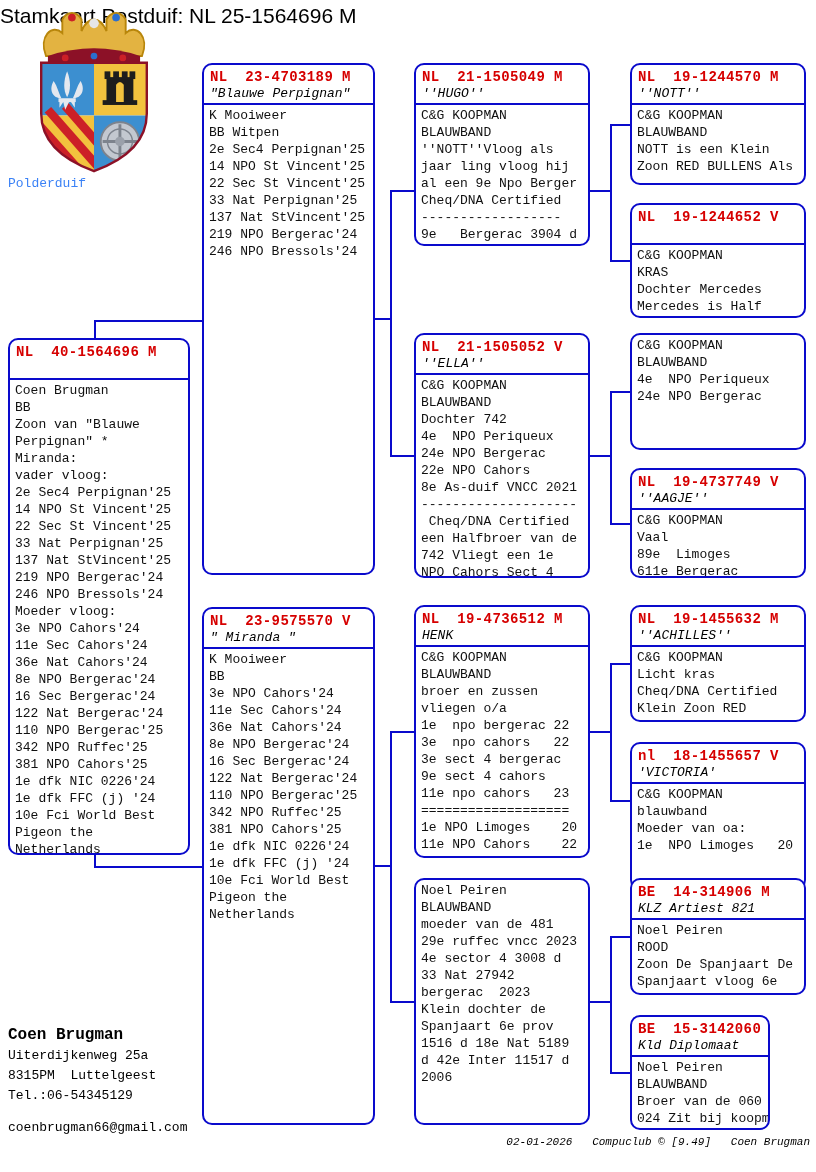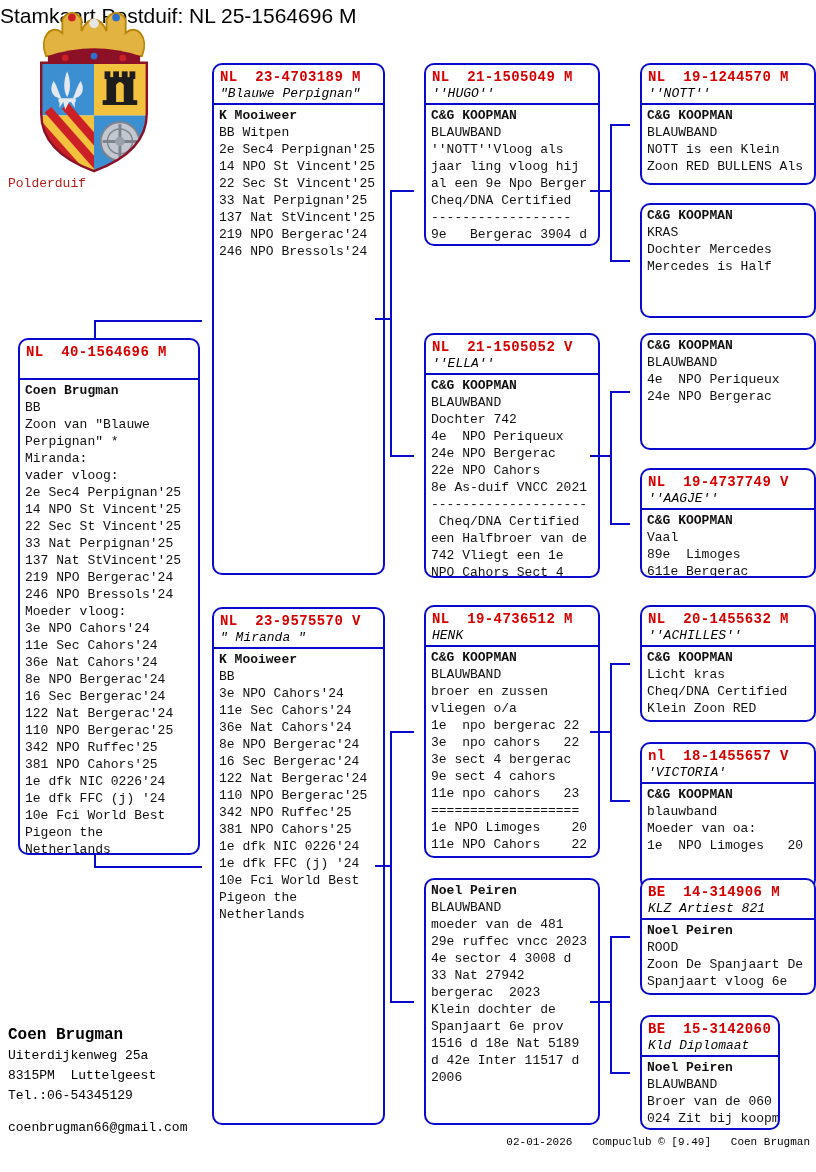--- a/index.html
+++ b/index.html
@@ -1,34 +1,34 @@
 <!DOCTYPE html>
 <html><head>
 <meta charset="utf-8">
 <style>
   html,body{margin:0;padding:0;background:#fff;}
   .page{position:relative;width:816px;height:1172px;background:#fff;overflow:hidden;
         font-family:"Liberation Mono","DejaVu Sans Mono",monospace;}
   .title{position:absolute;left:0;top:4px;width:816px;text-align:left;
          font-family:"Liberation Sans","DejaVu Sans",sans-serif;font-size:21px;color:#000;}
   .crest{position:absolute;left:14px;top:8px;width:160px;height:168px;}
-  .crest-caption{position:absolute;left:8px;top:176px;font-size:13px;color:#b91c1c;white-space:pre;}
-  .box{position:absolute;background:#fff;border:2px solid #0a0acc;border-radius:10px;overflow:hidden;box-sizing:border-box;margin-left:10px;}
+  .crest-caption{position:absolute;left:8px;top:176px;font-size:13px;color:#3b82f6;white-space:pre;}
+  .box{position:absolute;background:#fff;border:2px solid #0a0acc;border-radius:10px;overflow:hidden;box-sizing:border-box;}
   .head{border-bottom:2px solid #0a0acc;padding:3px 6px 0 6px;height:35px;}
   .ring{font-weight:bold;font-size:14px;line-height:18px;color:#d60000;white-space:pre;letter-spacing:.4px;}
   .pname{font-style:italic;font-size:13px;line-height:16px;height:16px;color:#000;white-space:pre;}
   .bodytxt{padding:2px 5px;font-size:13px;line-height:17px;color:#101010;white-space:pre;}
-  .owner{font-weight:bold;}
+  .owner{font-weight:normal;}
   .hline{position:absolute;height:2px;background:#0a0acc;}
   .vline{position:absolute;width:2px;background:#0a0acc;}
   .contact{position:absolute;left:8px;top:1024px;color:#000;}
   .contact .cname{font-weight:bold;font-size:16px;line-height:22px;white-space:pre;}
   .contact .cline{font-size:13px;line-height:20px;white-space:pre;}
   .email{position:absolute;left:8px;top:1120px;font-size:13px;white-space:pre;color:#000;}
-  .footer{position:absolute;right:6px;top:1136px;font-size:11px;white-space:pre;color:#000;}
+  .footer{position:absolute;right:6px;top:1136px;font-size:11px;font-style:italic;white-space:pre;color:#000;}
 </style>
 </head>
 <body>
 
 <div class="page">
 
   <div class="title">Stamkaart Postduif: NL  25-1564696 M</div>
 
   <svg class="crest" viewBox="0 0 160 175" xmlns="http://www.w3.org/2000/svg">
     <path d="M30,50 C22,30 36,16 47,26 L47,12 C52,3 62,3 67,12 L67,24 C74,8 86,8 93,24 L93,12 C98,3 108,3 113,12 L113,26 C124,16 138,30 130,50 Z" fill="#e3b341" stroke="#b8860b" stroke-width="2"></path>
@@ -233,20 +233,24 @@
       <div class="ring">NL  19-1244570 M</div>
       <div class="pname">''NOTT''</div>
     </div>
     <div class="bodytxt"><span class="owner">C&amp;G KOOPMAN</span>
 <span>BLAUWBAND
 NOTT is een Klein
 Zoon RED BULLENS Als</span></div>
   </div>
 
   <div class="box" style="left:630px;top:203px;width:176px;height:115px">
+    <div class="head">
+      <div class="ring">NL  19-1244652 V</div>
+      <div class="pname"></div>
+    </div>
     <div class="bodytxt"><span class="owner">C&amp;G KOOPMAN</span>
 <span>KRAS
 Dochter Mercedes
 Mercedes is Half</span></div>
   </div>
 
   <div class="box" style="left:630px;top:333px;width:176px;height:117px">
     <div class="bodytxt"><span class="owner">C&amp;G KOOPMAN</span>
 <span>BLAUWBAND
 4e  NPO Periqueux
@@ -259,21 +263,21 @@
       <div class="pname">''AAGJE''</div>
     </div>
     <div class="bodytxt"><span class="owner">C&amp;G KOOPMAN</span>
 <span>Vaal
 89e  Limoges
 611e Bergerac</span></div>
   </div>
 
   <div class="box" style="left:630px;top:605px;width:176px;height:117px">
     <div class="head">
-      <div class="ring">NL  20-1455632 M</div>
+      <div class="ring">NL  19-1455632 M</div>
       <div class="pname">''ACHILLES''</div>
     </div>
     <div class="bodytxt"><span class="owner">C&amp;G KOOPMAN</span>
 <span>Licht kras
 Cheq/DNA Certified
 Klein Zoon RED</span></div>
   </div>
 
   <div class="box" style="left:630px;top:742px;width:176px;height:148px">
     <div class="head">

